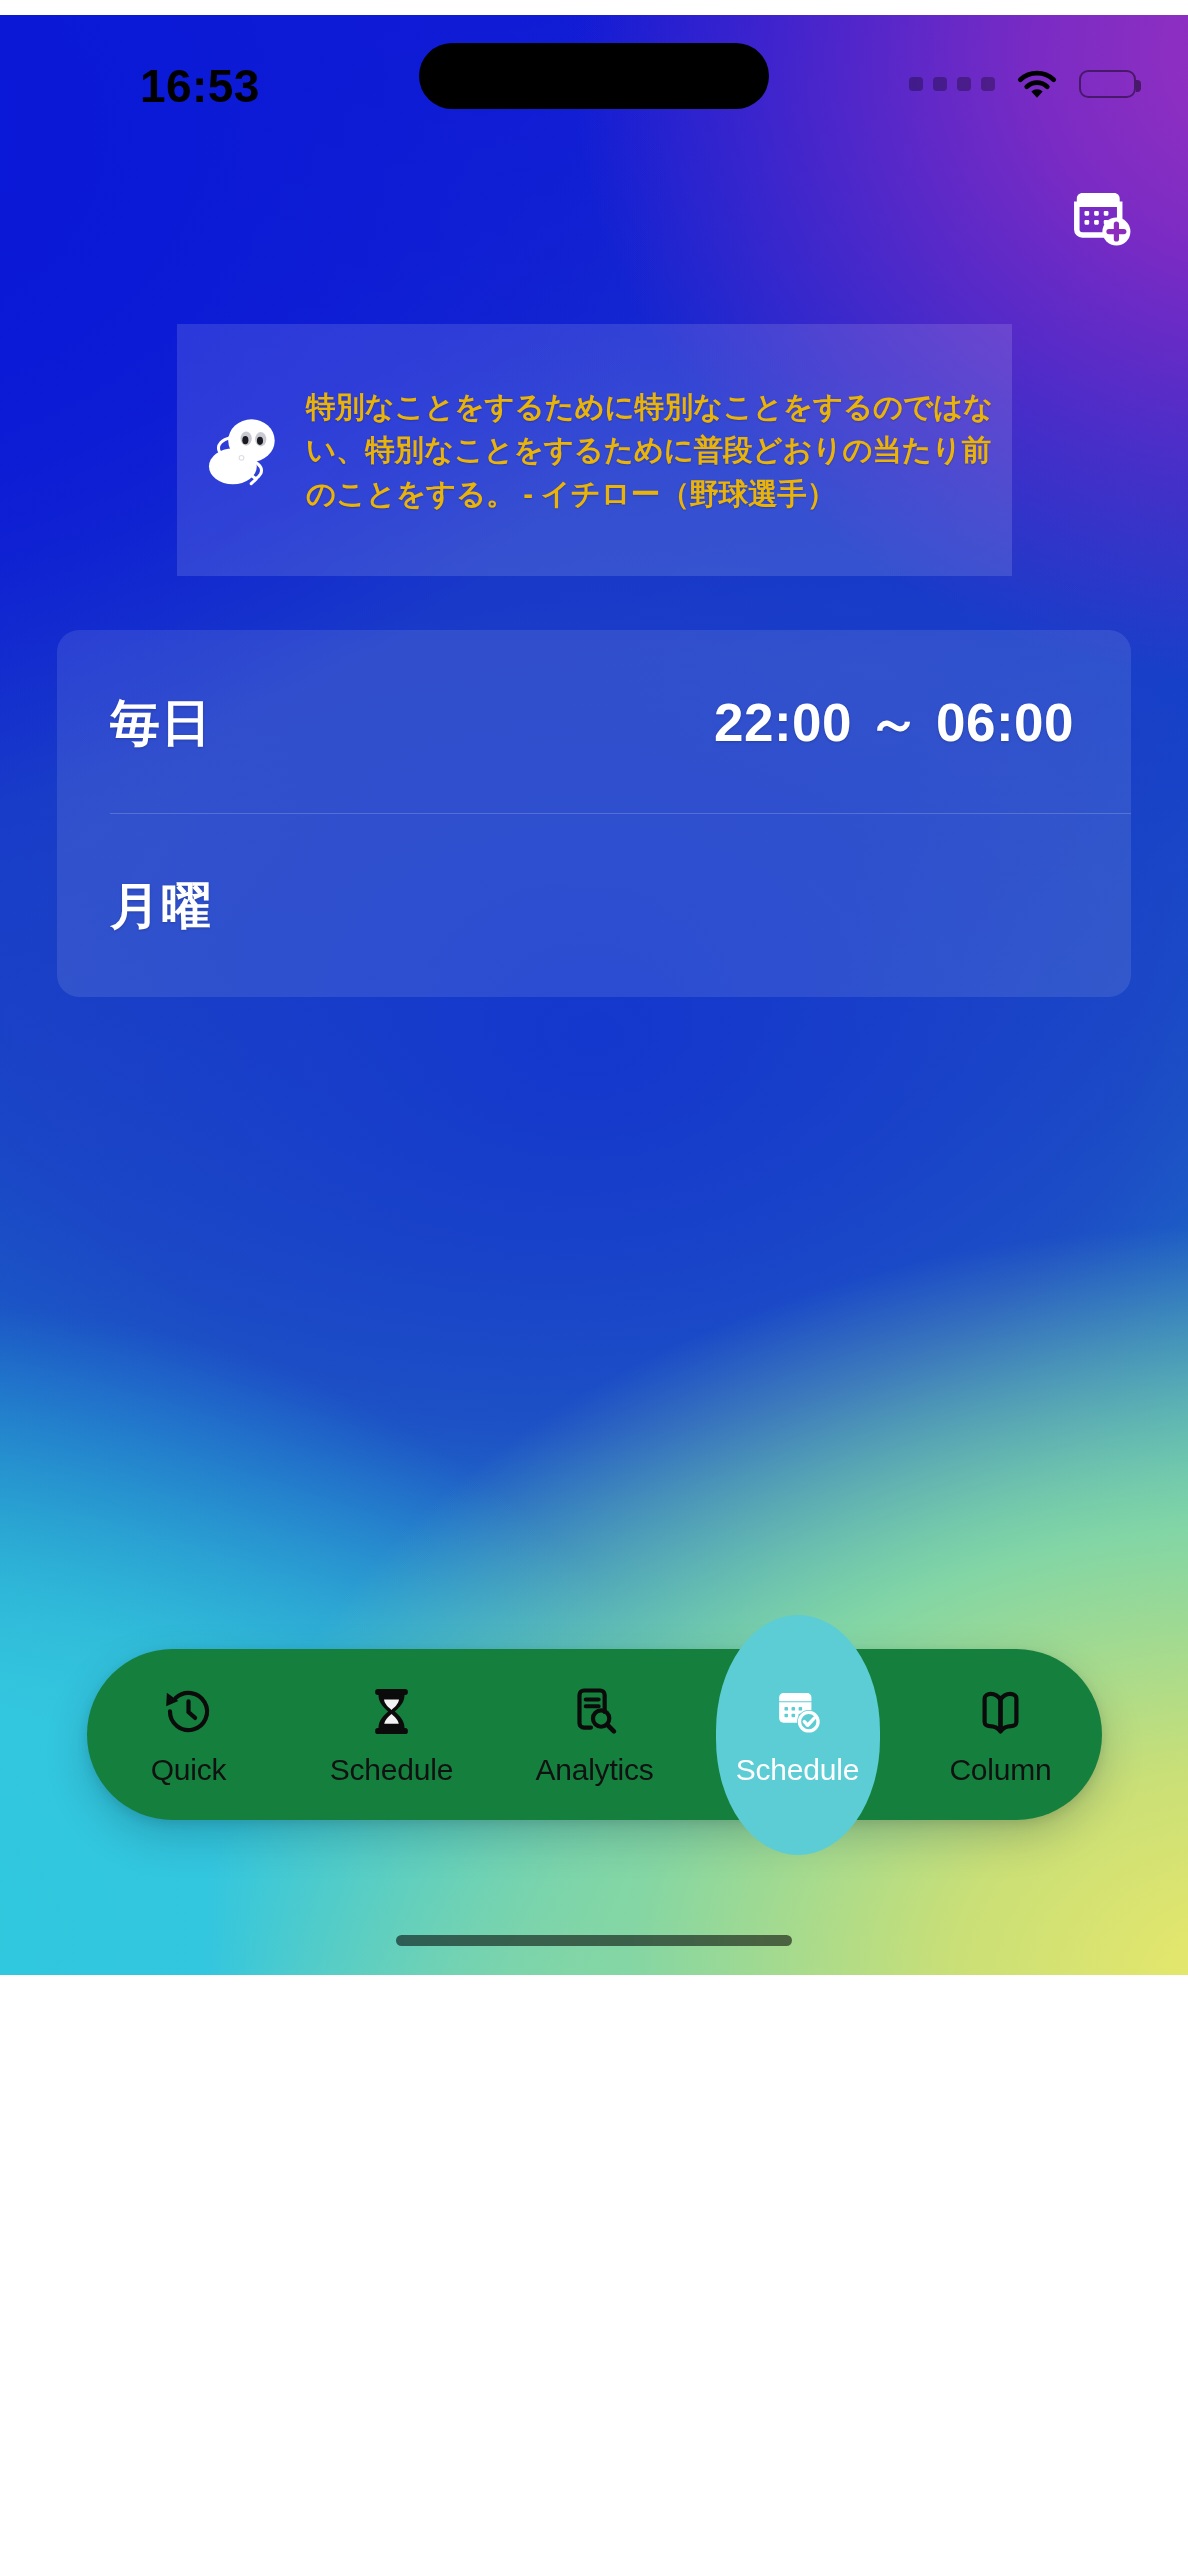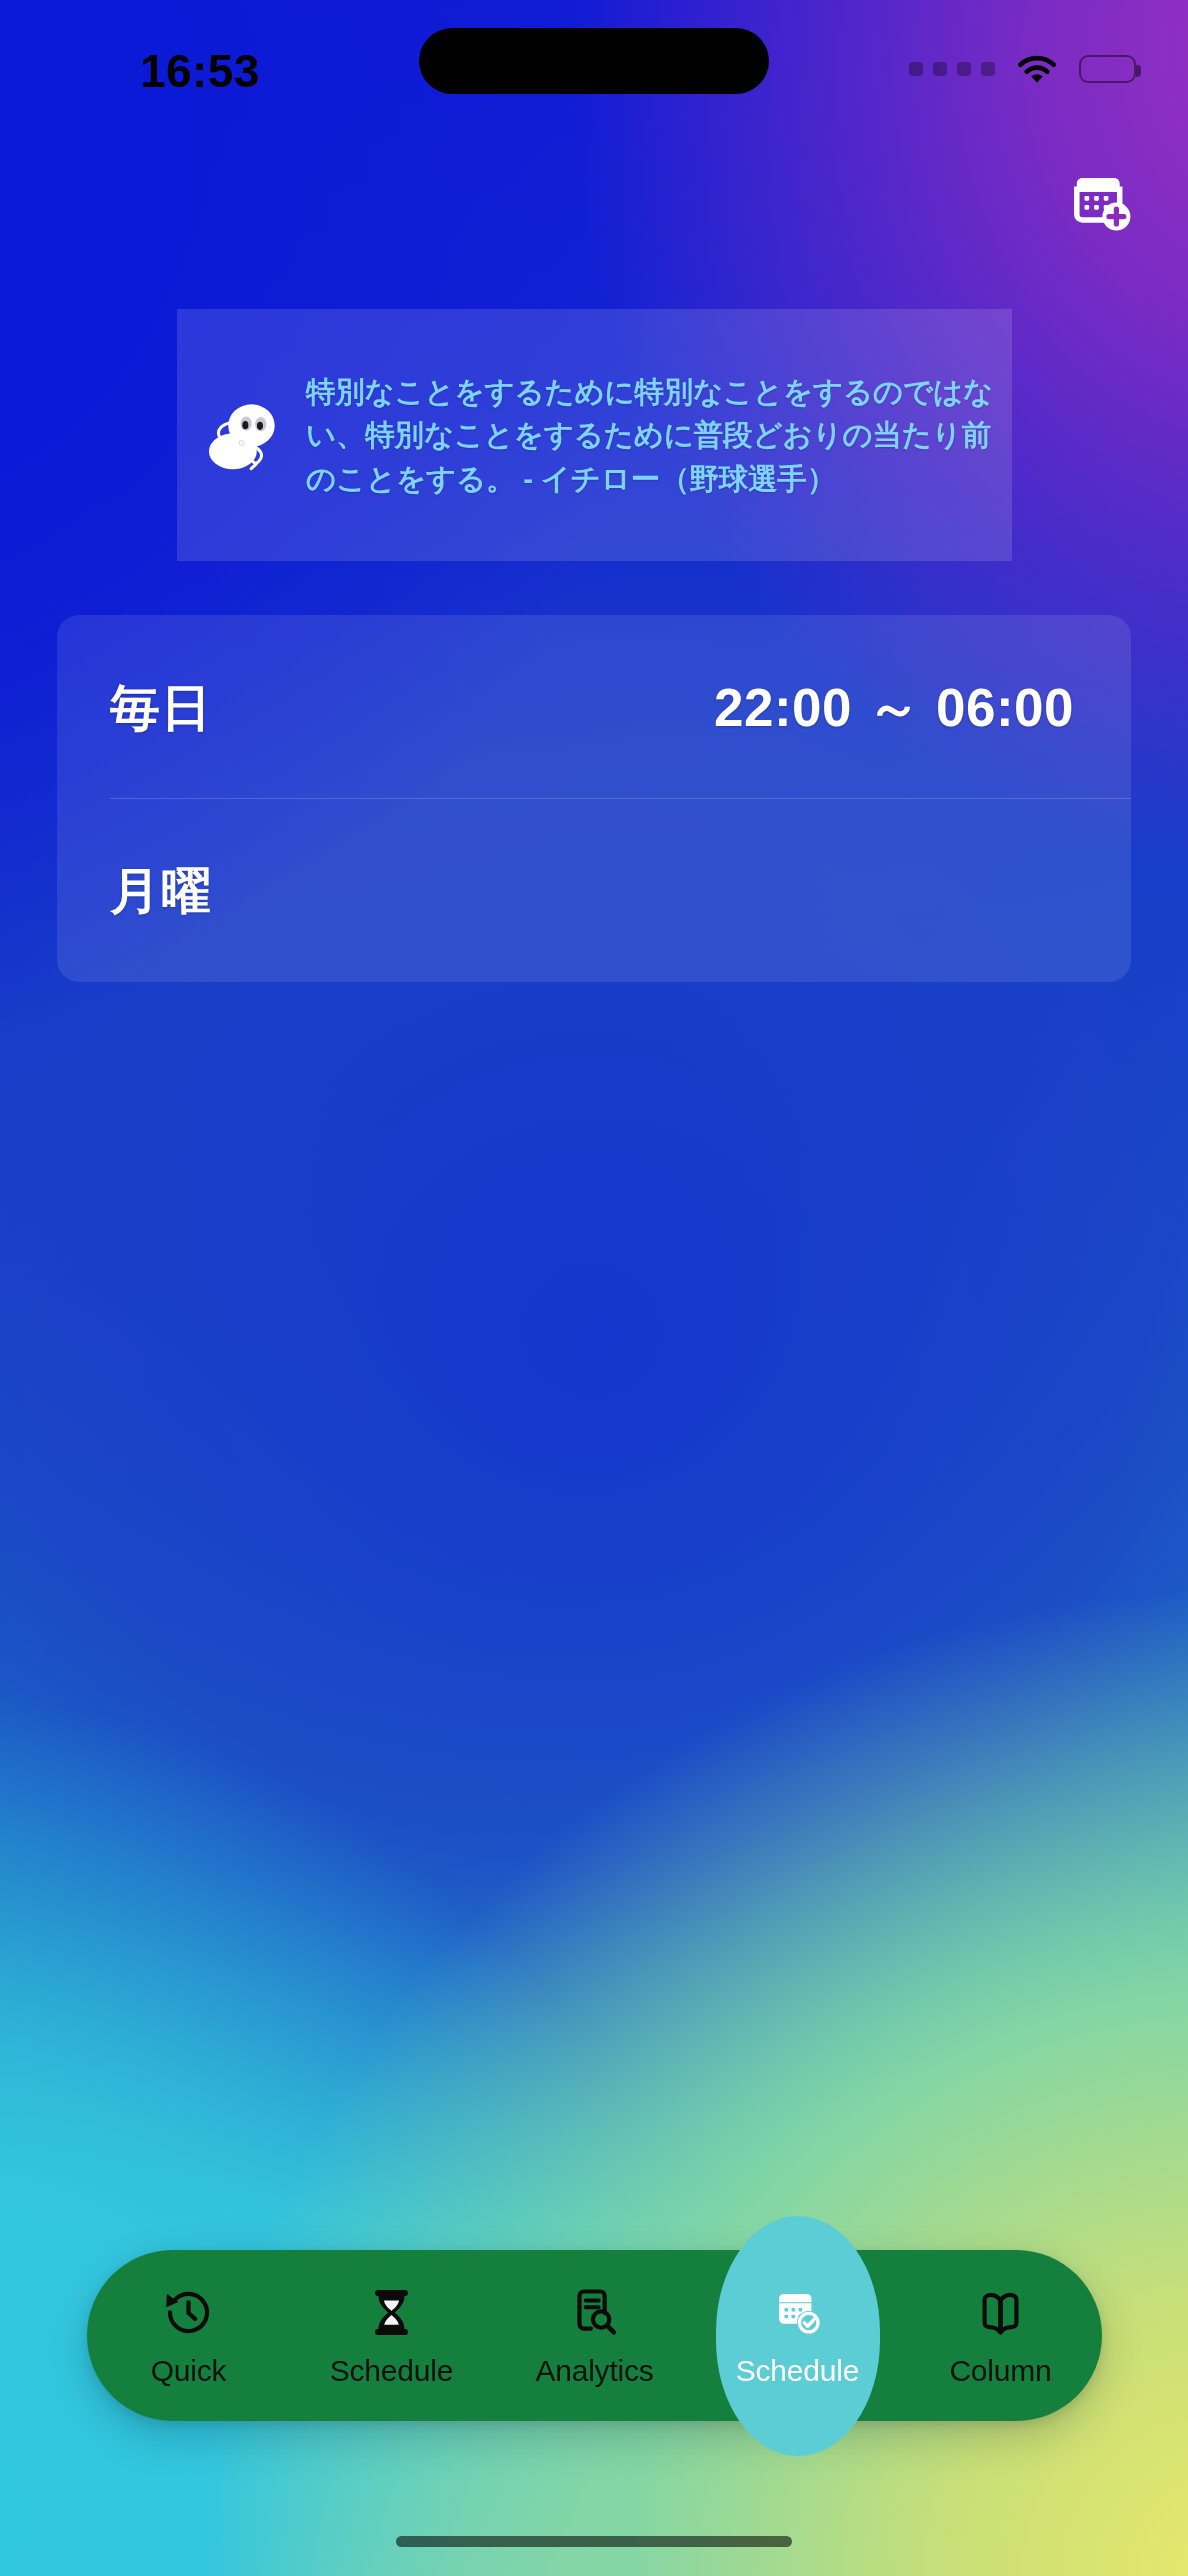--- a/index.html
+++ b/index.html
@@ -3,23 +3,24 @@
 <meta charset="utf-8">
 <style>
   * { margin:0; padding:0; box-sizing:border-box; }
   html, body {
     width:1188px; height:2576px;
     overflow:hidden;
     font-family:"Liberation Sans","DejaVu Sans",sans-serif;
   }
   #screen {
     position:relative;
-    width:1188px; height:2576px;
+    width:1188px; height:1960px;
     overflow:hidden;
     background:#0d1fd0;
+    margin-top:15px;
   }
   
   .bg-base{
     position:absolute; inset:0;
     background:
       radial-gradient(ellipse 130% 70% at 108% 2%,   #9b31c0 0%, #7a2bc4 16%, rgba(90,40,200,0) 46%),
       radial-gradient(ellipse 120% 60% at -12% 6%,   #0a17d8 0%, #0b1ad6 22%, rgba(12,30,214,0) 58%),
       radial-gradient(ellipse 150% 66% at 104% 100%, #e9e86a 0%, #c9df77 16%, #84d6a4 34%, rgba(110,214,186,0) 58%),
       radial-gradient(ellipse 130% 60% at -8% 98%,   #2ec9dd 0%, #33c6df 20%, rgba(52,198,224,0) 54%),
       radial-gradient(ellipse 110% 48% at 50% 52%,   #1437cd 0%, rgba(28,62,198,0.75) 42%, rgba(28,62,198,0) 74%),
@@ -72,21 +73,21 @@
     position:absolute; left:177px; top:309px;
     width:835px; height:252px;
     background:rgba(255,255,255,0.13);
     display:flex; align-items:center;
     padding:0 18.4px 0 24px;
     z-index:4;
   }
   .mascot{ width:85px; height:85px; flex:0 0 85px; margin-right:20px; }
   .mascot svg{ width:85px; height:85px; display:block; }
   .quote-text{
-    color:#7dd3fc; font-size:29.5px; font-weight:700;
+    color:#eab308; font-size:29.5px; font-weight:700;
     line-height:1.46; letter-spacing:-0.2px;
     text-shadow:0 0.9px 1.8px rgba(0,0,0,0.18);
   }
   
   .sched-card{
     position:absolute; left:57px; top:615px;
     width:1074px; height:367px;
     border-radius:22px;
     background:rgba(255,255,255,0.10);
     z-index:4;

